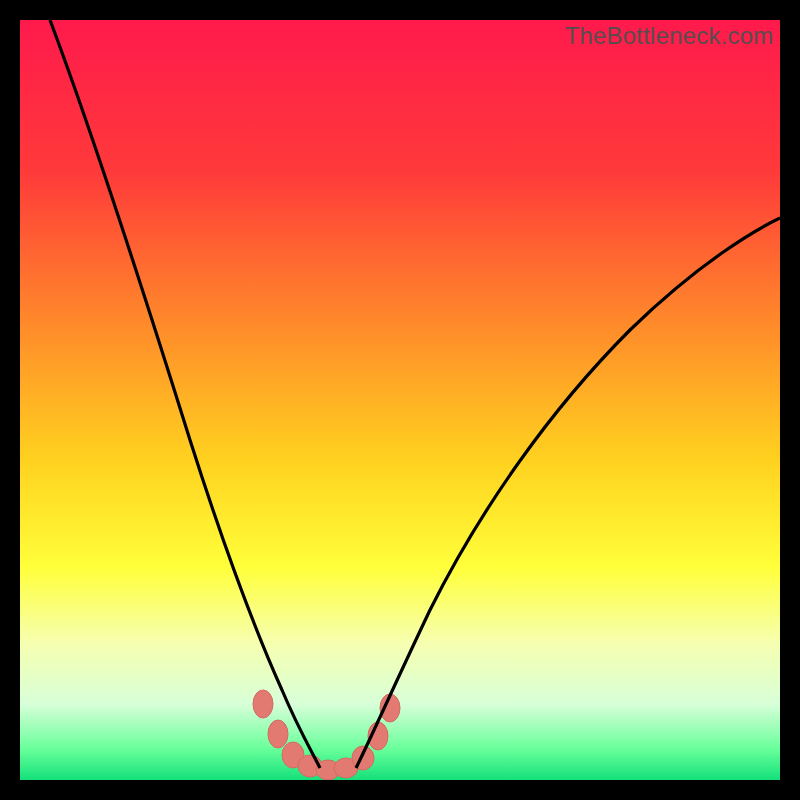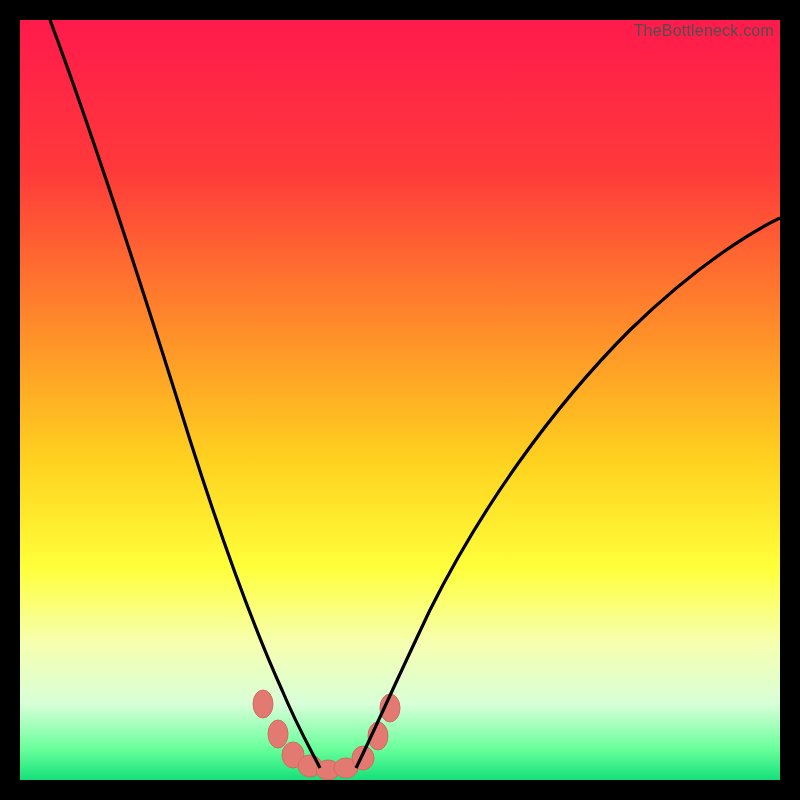--- a/index.html
+++ b/index.html
@@ -24,21 +24,21 @@
   }
   svg.curves {
     position: absolute;
     inset: 0;
   }
   .watermark {
     position: absolute;
     top: 2px;
     right: 6px;
     font-family: Arial, Helvetica, sans-serif;
-    font-size: 16px;
+    font-size: 24px;
     color: #4f4f4f;
     font-weight: 400;
     letter-spacing: 0.2px;
   }
 </style>
 </head>
 <body>
 
 <div class="frame">
 

